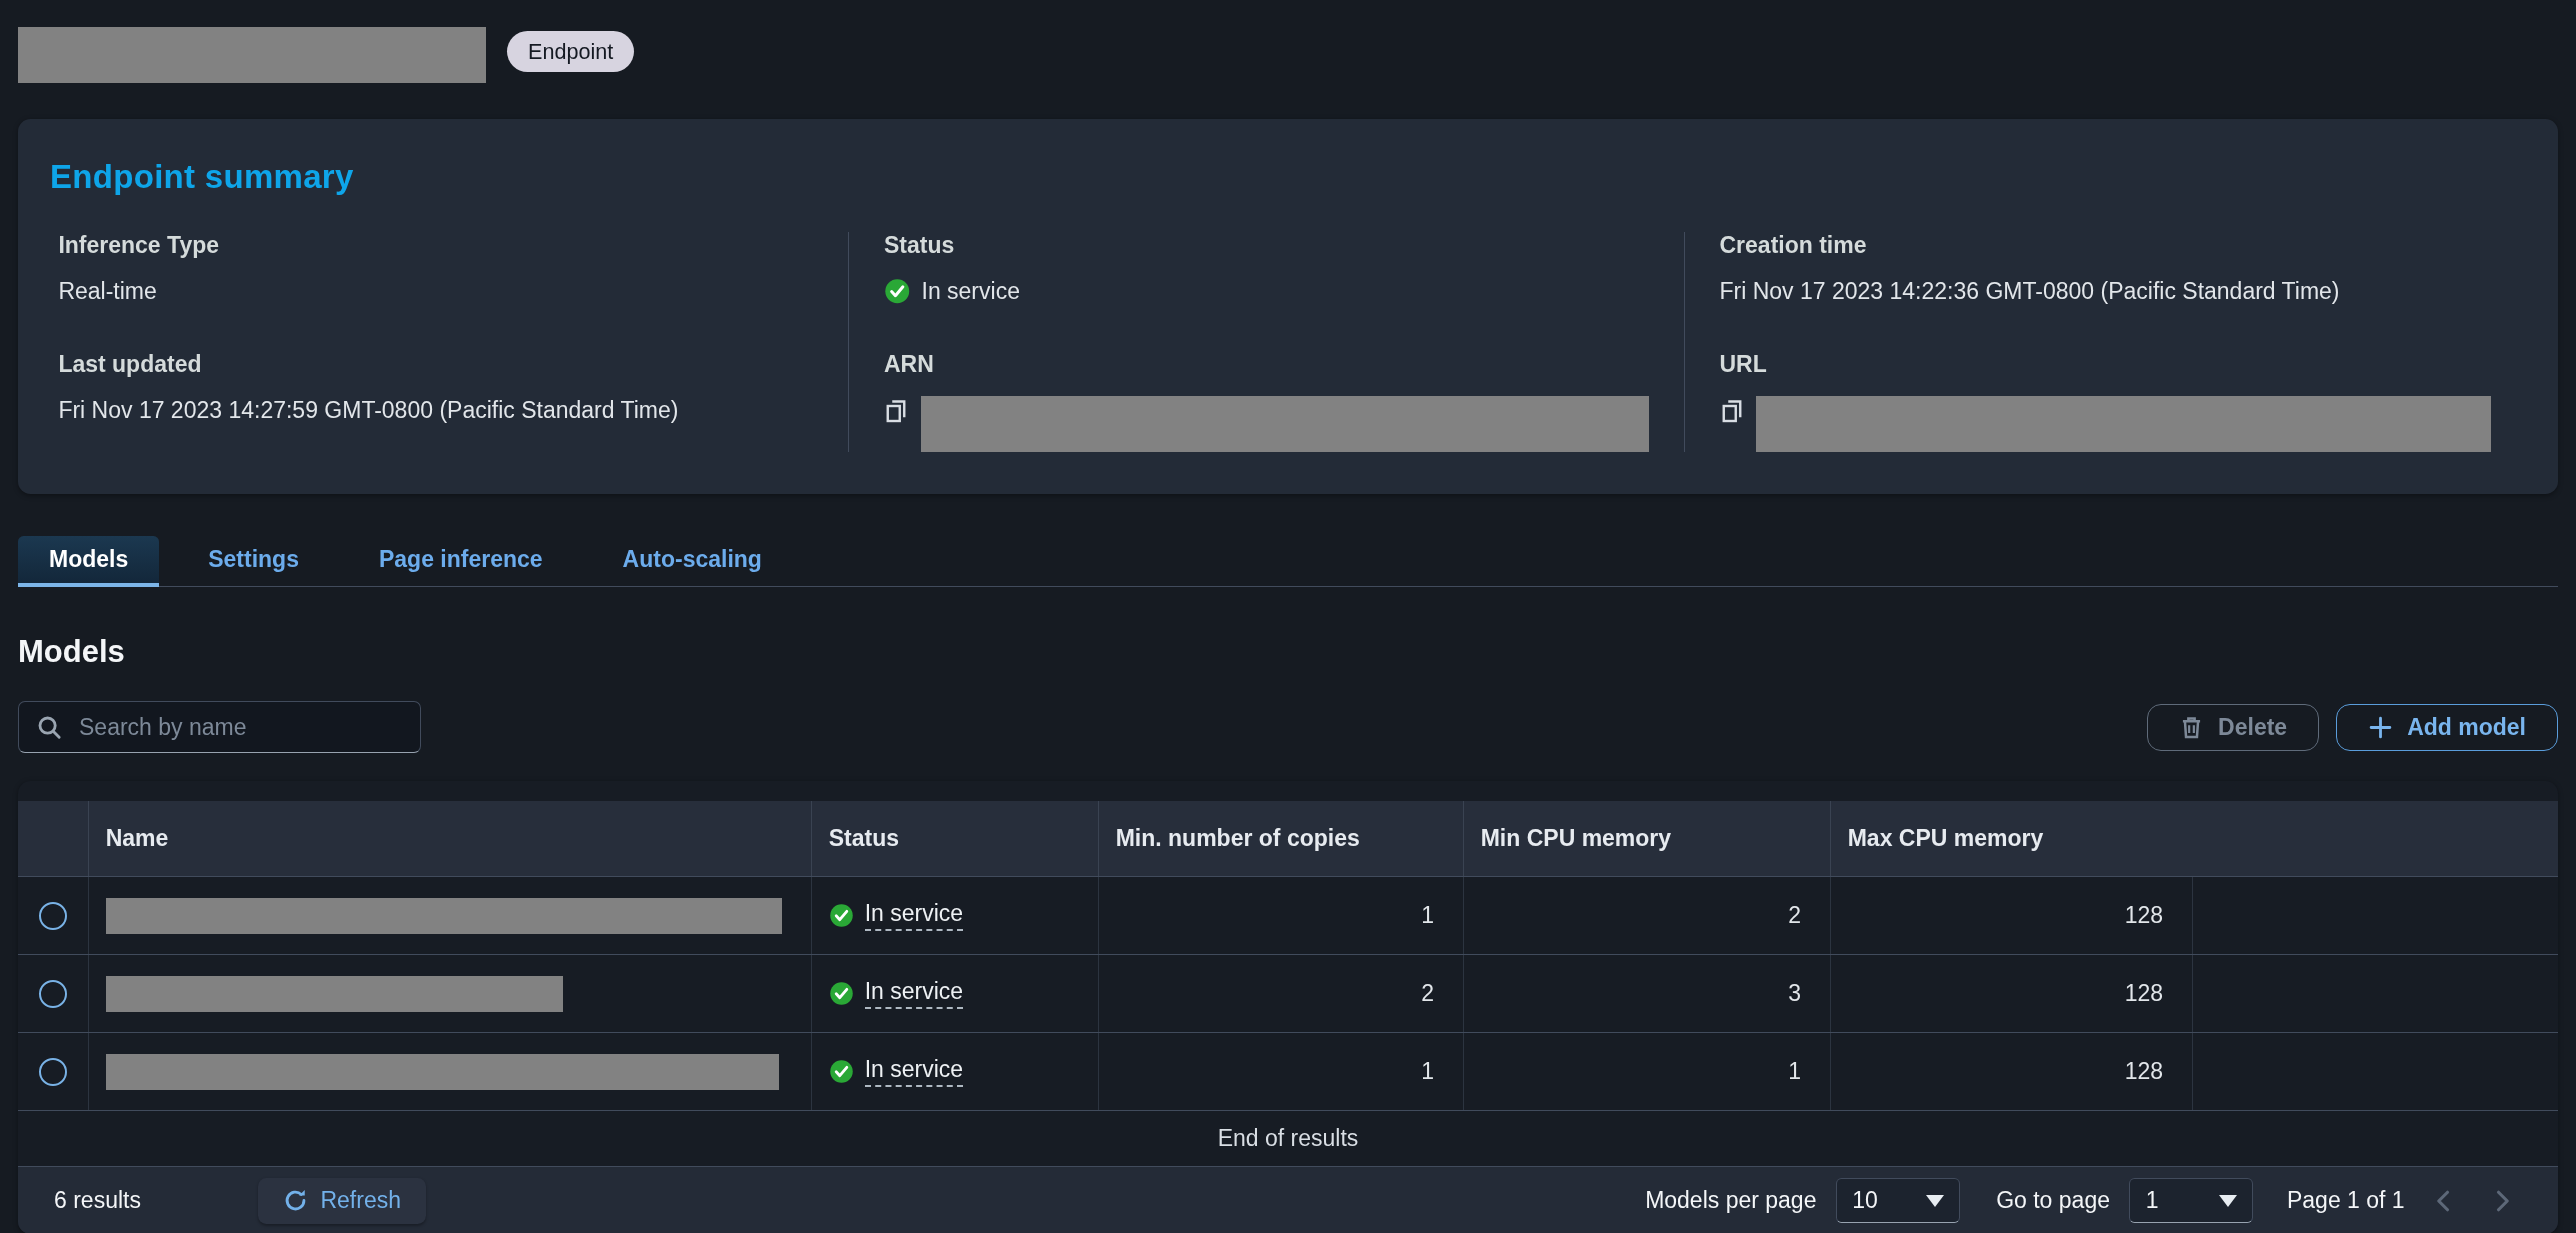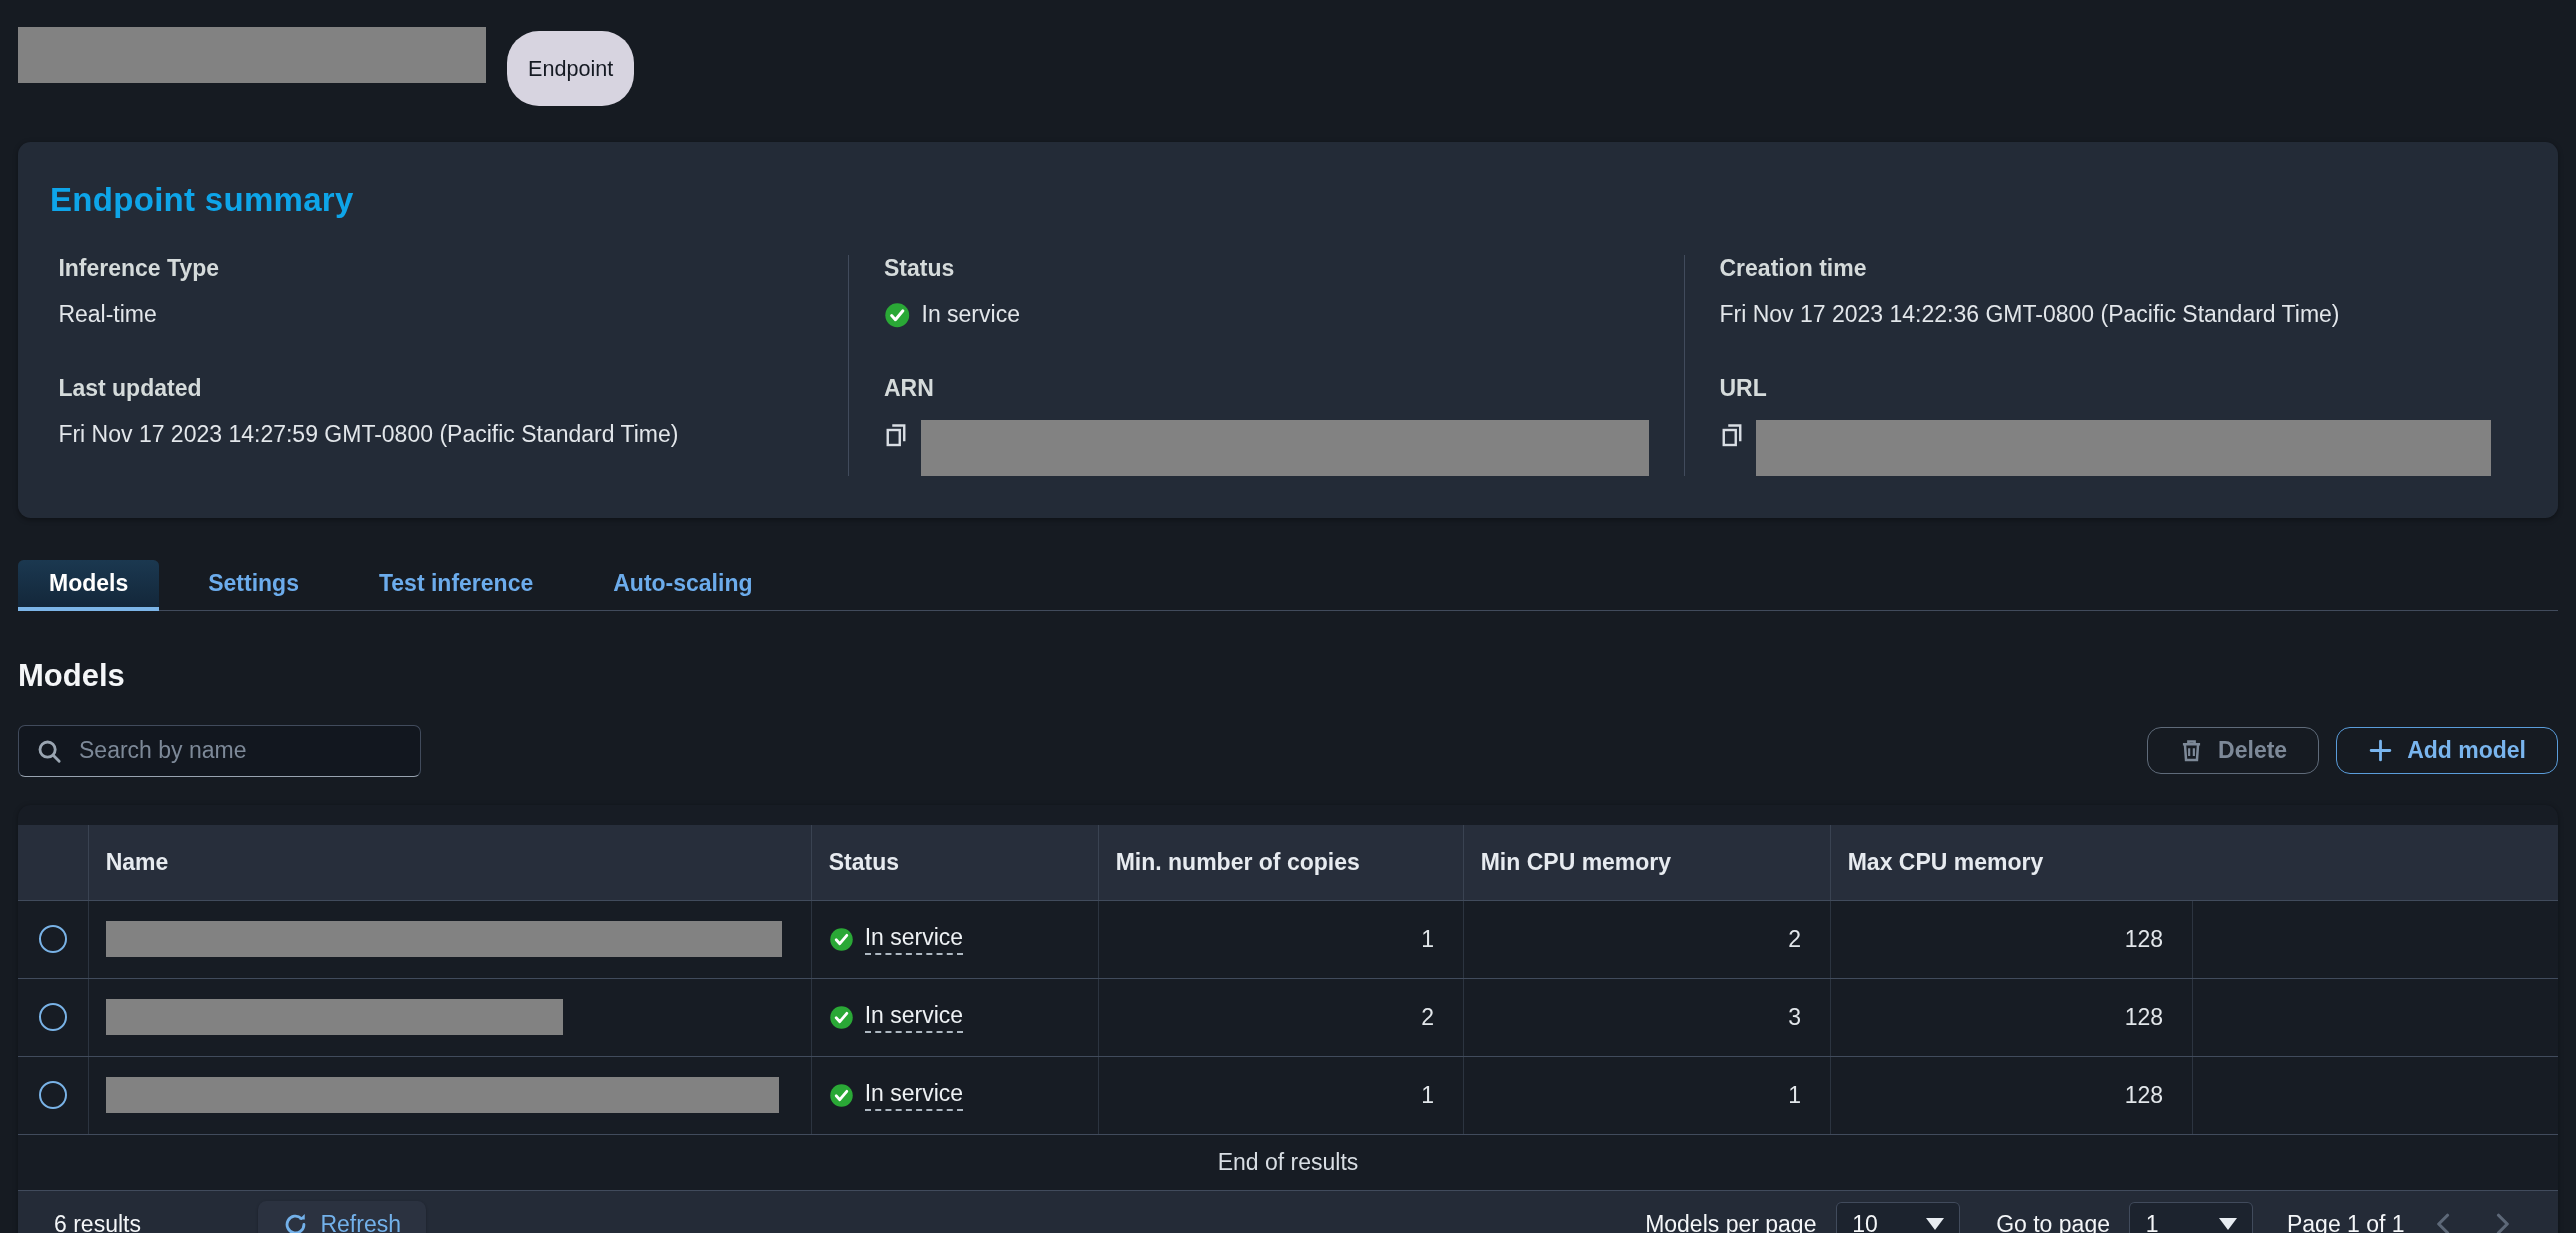--- a/index.html
+++ b/index.html
@@ -4,21 +4,21 @@
 <style>
   * { margin:0; padding:0; box-sizing:border-box; }
   html,body { background:#11151c; }
   body { font-family:"Liberation Sans", sans-serif; color:#dfe3e8; }
   .page { position:relative; width:2576px; height:1234px; background:#161b22; overflow:hidden; }
 
   
   .page-header { display:flex; align-items:flex-start; padding:26.5px 18px 0 18px; gap:21px; }
   .title-redaction { width:468px; height:56px; background:#828282; }
   .endpoint-badge { margin-top:4.2px; background:#d7d4e0; color:#151a23; border-radius:32px;
-    font-size:21.6px; line-height:1; padding:27px 21px; display:inline-block; }
+    font-size:21.6px; line-height:1; padding:10px 21px; display:inline-block; }
 
   
   .summary-panel { margin:36px 18px 0 18px; background:#232b37; border-radius:12.5px;
     padding:39px 32px 42px 32px; box-shadow:0 1.4px 5.6px rgba(0,0,0,.35); }
   .summary-title { font-size:33px; font-weight:700; color:#0ea5e9; letter-spacing:0.3px; }
   .summary-grid { display:grid; grid-template-columns:1fr 1fr 1fr; margin-top:36px; }
   .summary-col { padding:0 35px; display:flex; flex-direction:column; gap:45px; border-left:1.4px solid #414b5c; }
   .summary-col:first-child { border-left:none; padding-left:8.4px; }
   .field-label { font-size:23px; font-weight:700; color:#d5dbdb; margin-bottom:18px; }
   .field-value { font-size:23px; color:#e2e6ea; line-height:1.3; }
@@ -169,21 +169,21 @@
           </div>
         </div>
       </div>
 
     </div>
   </section>
 
   <nav class="tabs">
     <button class="tab active">Models</button>
     <button class="tab">Settings</button>
-    <button class="tab">Test inference</button>
+    <button class="tab">Page inference</button>
     <button class="tab">Auto-scaling</button>
   </nav>
 
   <h2 class="models-heading">Models</h2>
 
   <div class="toolbar">
     <div class="search-box">
       <span class="search-icon icon">
         <svg width="26.5" height="26.5" viewBox="0 0 16 16">
             <circle cx="7" cy="7" r="4.6" fill="none" stroke="currentColor" stroke-width="1.7"></circle>

